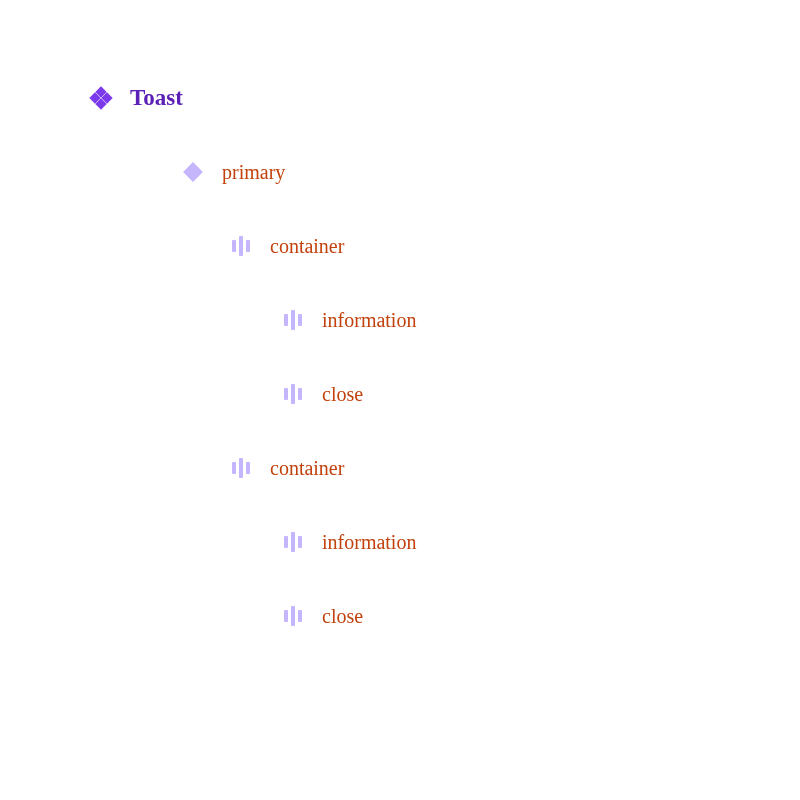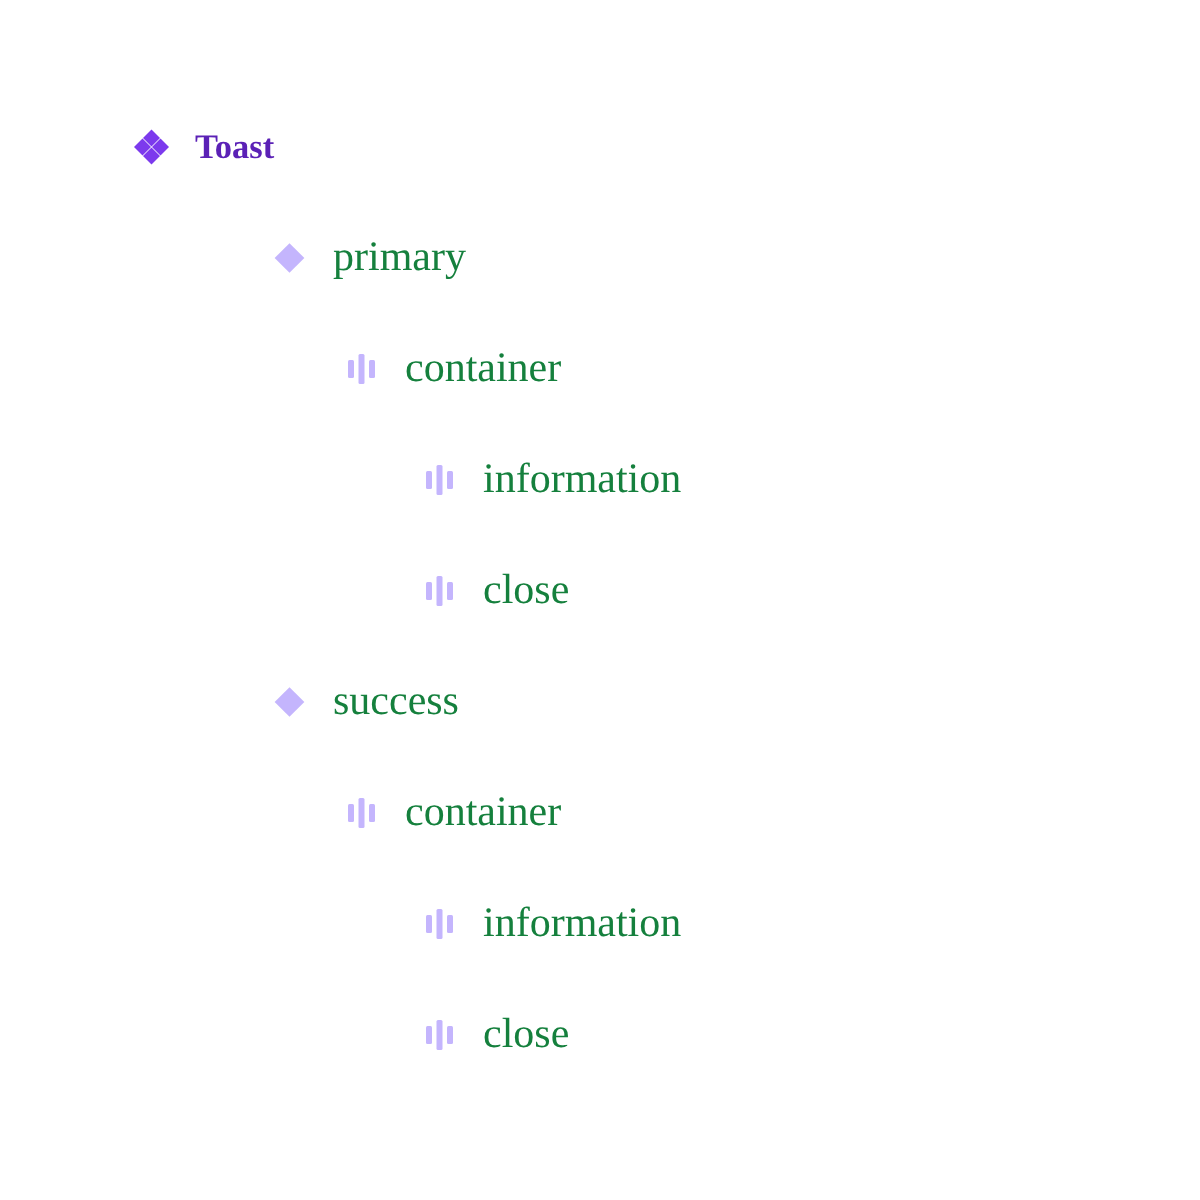--- a/index.html
+++ b/index.html
@@ -25,23 +25,23 @@
     }
     .indent-1 { margin-left: 92px; }
     .indent-2 { margin-left: 140px; text-align: right; }
     .indent-3 { margin-left: 192px; }
     .label-root {
       font-size: 23px;
       font-weight: 700;
       color: #5b21b6;
     }
     .label-child {
-      font-size: 28px;
+      font-size: 20px;
       font-weight: 400;
-      color: #15803d;
+      color: #c2410c;
     }
     .icon-box {
       width: 22px;
       height: 22px;
       display: flex;
       align-items: center;
       justify-content: center;
       flex-shrink: 0;
     }
     
@@ -131,26 +131,20 @@
     <span class="icon-box">
       <span class="frame-bars2">
           <span class="short"></span>
           <span class="tall"></span>
           <span class="short"></span>
         </span>
     </span>
     <span class="label-child">close</span>
   </div>
 
-  <div class="tree-item indent-1">
-    <span class="icon-box">
-      <span class="diamond1"></span>
-    </span>
-    <span class="label-child">success</span>
-  </div>
 
   <div class="tree-item indent-2">
     <span class="icon-box">
       <span class="frame-bars2">
           <span class="short"></span>
           <span class="tall"></span>
           <span class="short"></span>
         </span>
     </span>
     <span class="label-child">container</span>

